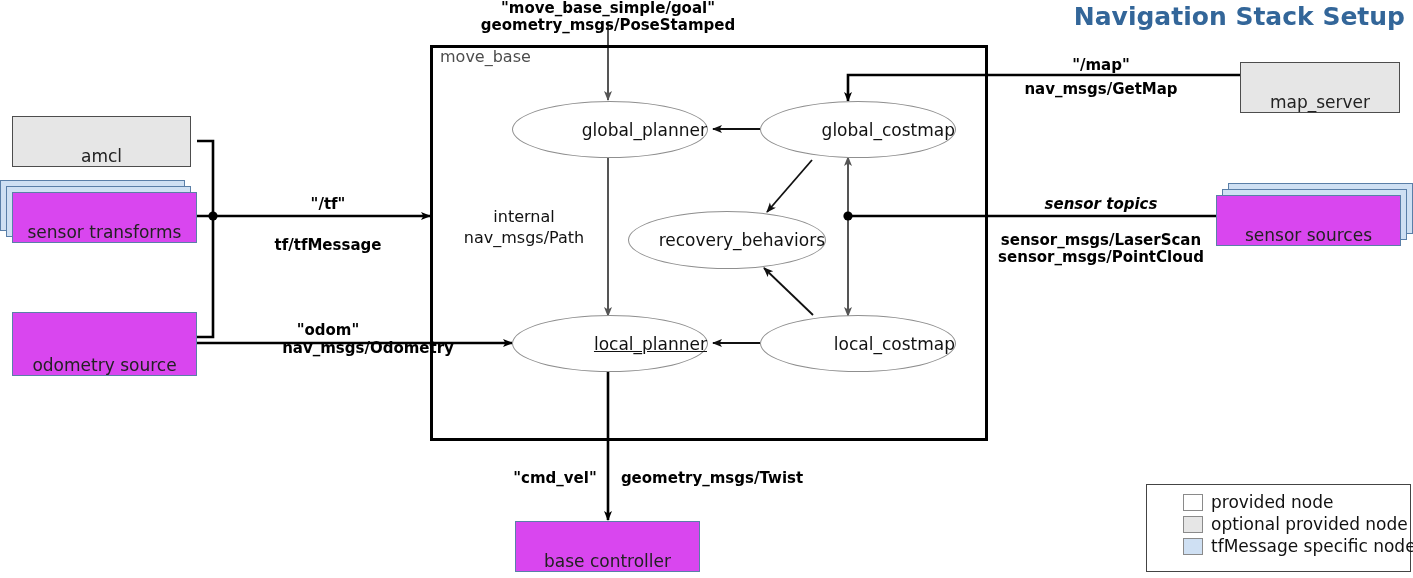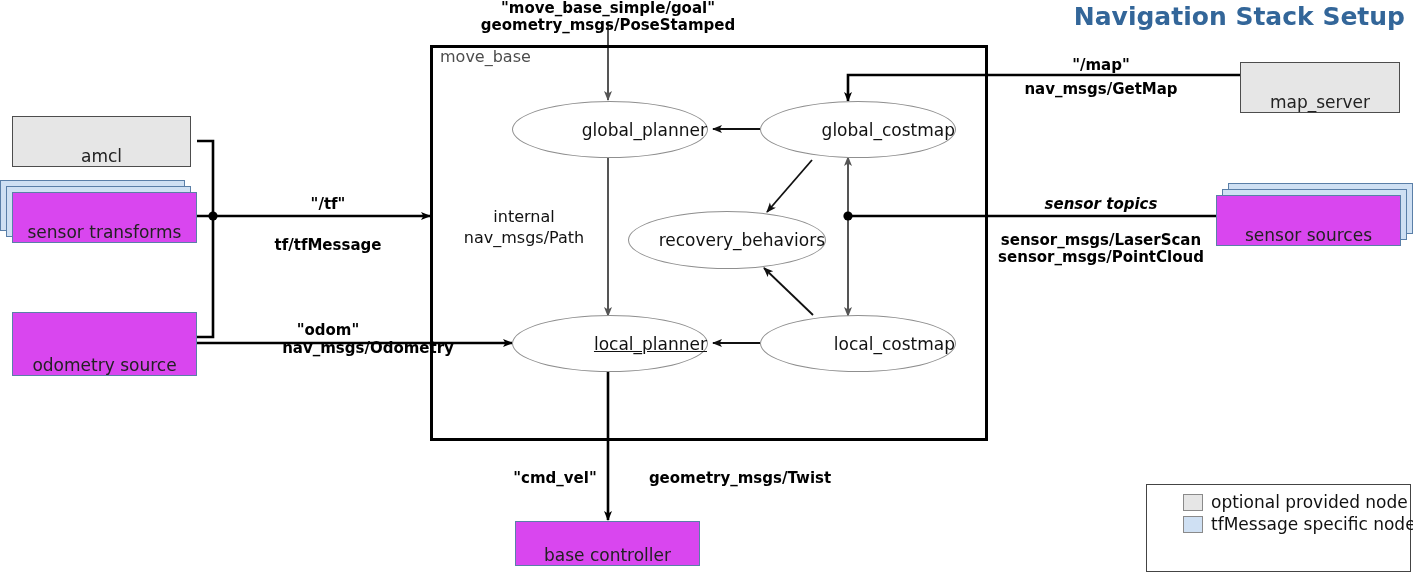--- a/index.html
+++ b/index.html
@@ -261,21 +261,21 @@
   <div class="nodebox gray" style="left:1240px; top:62px; width:160px; height:51px;">
     <span>map_server</span>
   </div>
 
   <div class="ghost" style="left:1228px; top:183px; width:185px; height:51px;"></div>
   <div class="ghost" style="left:1222px; top:189px; width:185px; height:51px;"></div>
   <div class="nodebox blue" style="left:1216px; top:195px; width:185px; height:51px;">
     <span>sensor sources</span>
   </div>
 
-  <div class="nodebox blue" style="left:515px; top:521px; width:185px; height:45px;">
+  <div class="nodebox blue" style="left:515px; top:521px; width:185px; height:51px;">
     <span>base controller</span>
   </div>
 
   <div class="elabel" style="left:608px; top:0px; transform:translateX(-50%);">
     <span class="l1">"move_base_simple/goal"</span>
     <span class="l2">geometry_msgs/PoseStamped</span>
   </div>
 
   <div class="elabel" style="left:328px; top:196px; transform:translateX(-50%);">
     <span class="l1">"/tf"</span>
@@ -302,28 +302,32 @@
     <span class="l1">sensor topics</span>
   </div>
   <div class="elabel" style="left:1101px; top:232px; transform:translateX(-50%);">
     <span class="l1">sensor_msgs/LaserScan</span>
     <span class="l2">sensor_msgs/PointCloud</span>
   </div>
 
   <div class="elabel" style="left:555px; top:470px; transform:translateX(-50%);">
     <span class="l1">"cmd_vel"</span>
   </div>
-  <div class="elabel" style="left:712px; top:470px; transform:translateX(-50%);margin-left:28px;">
+  <div class="elabel" style="left:712px; top:470px; transform:translateX(-50%);">
     <span class="l1">geometry_msgs/Twist</span>
   </div>
 
   <div class="internal-label" style="left:524px; top:208px; transform:translateX(-50%);">internal</div>
   <div class="internal-label" style="left:524px; top:229px; transform:translateX(-50%);">nav_msgs/Path</div>
 
   <div class="legend" style="left:1146px; top:484px; width:265px; height:88px;">
+    <div class="legend-row">
+      <span class="swatch sw-white"></span>
+      <span>provided node</span>
+    </div>
     <div class="legend-row">
       <span class="swatch sw-gray"></span>
       <span>optional provided node</span>
     </div>
     <div class="legend-row">
       <span class="swatch sw-blue"></span>
       <span>tfMessage specific node</span>
     </div>
   </div>
 

